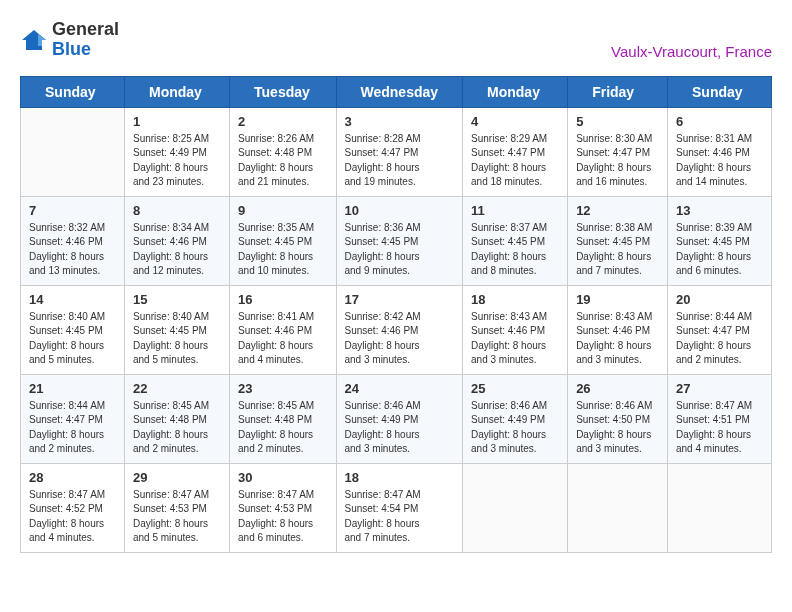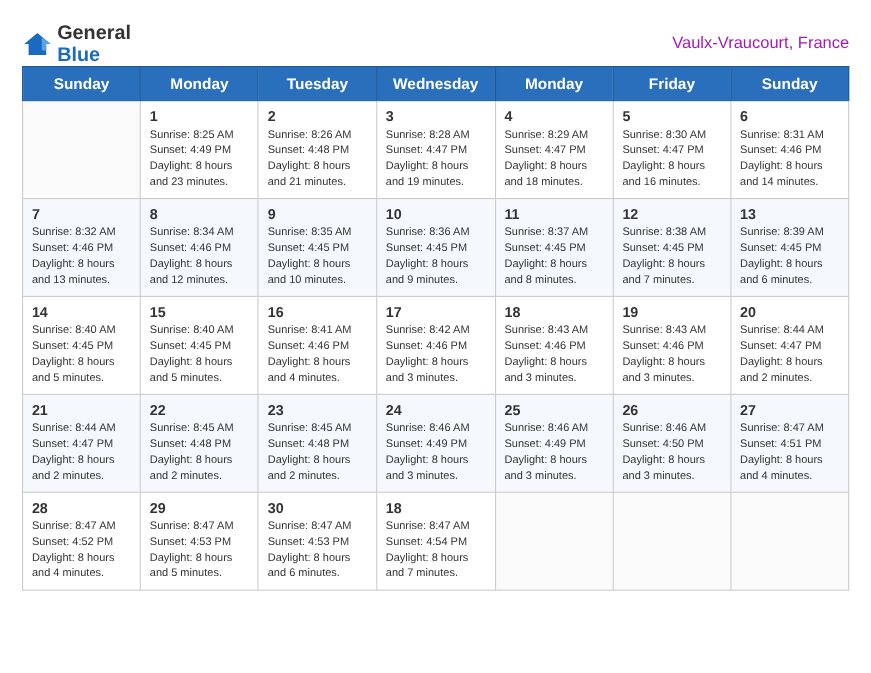--- a/index.html
+++ b/index.html
@@ -6,21 +6,22 @@
     body {
       font-family: Arial, sans-serif;
       background: #fff;
       width: 792px;
       min-height: 612px;
       padding: 20px;
     }
     .header {
       display: flex;
       justify-content: space-between;
-      align-items: center;
+      align-items: flex-end;
+      margin-bottom: 16px;
     }
     .logo {
       display: flex;
       align-items: center;
     }
     .logo-text {
       display: flex;
       flex-direction: column;
       line-height: 1.1;
     }
@@ -52,22 +53,22 @@
       color: #a21caf;
     }
     .calendar {
       width: 100%;
       border-collapse: collapse;
       border: 1px solid #ccc;
     }
     .calendar th {
       background-color: #2a6fbb;
       color: #fff;
-      text-align: center;
-      padding: 7px 12px;
+      text-align: left;
+      padding: 7px 24px;
       font-size: 14px;
       font-weight: bold;
       border: 1px solid #1e5a9a;
     }
     .calendar td {
       vertical-align: top;
       padding: 6px 8px;
       border: 1px solid #ccc;
       width: 108px;
       min-height: 80px;

